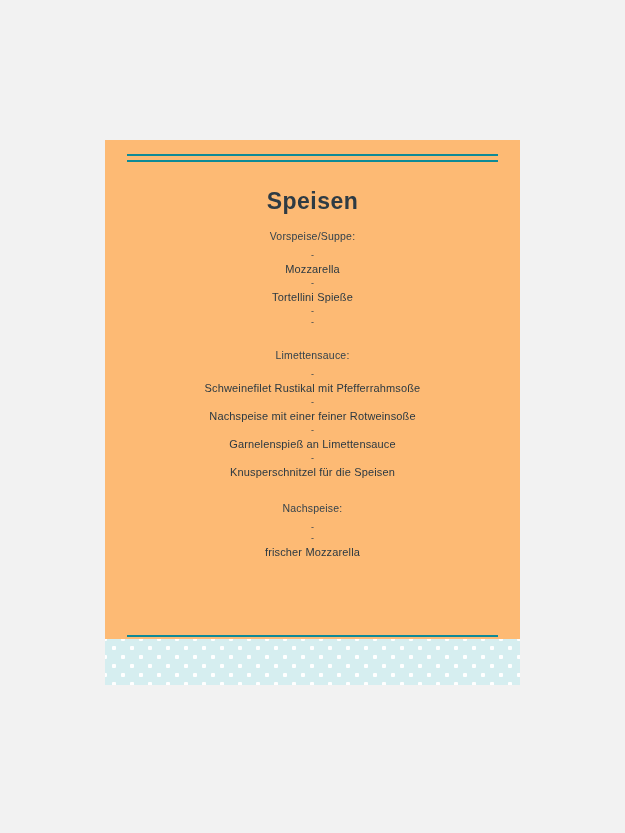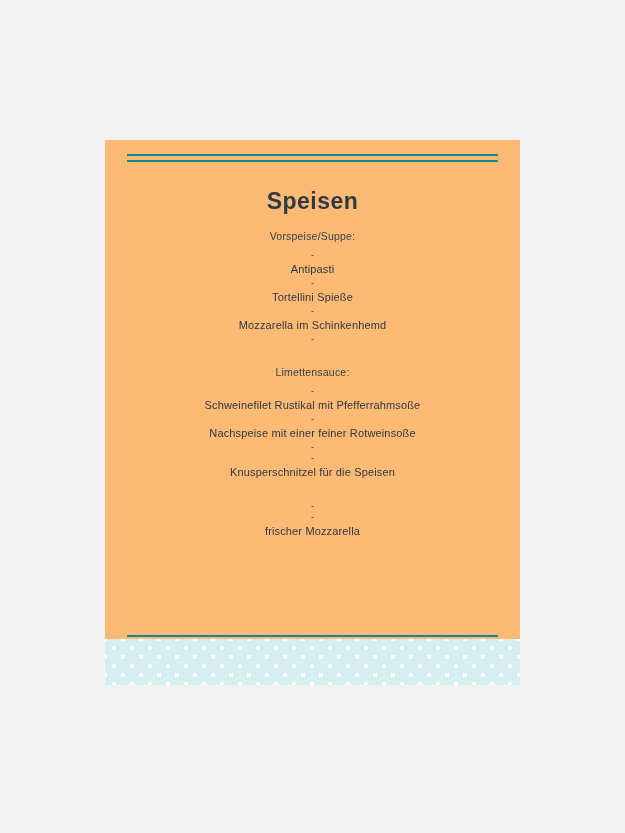--- a/index.html
+++ b/index.html
@@ -122,40 +122,41 @@
     <div class="rule rule-top-a"></div>
     <div class="rule rule-top-b"></div>
 
     <div class="menu-title">Speisen</div>
 
     <div class="sections">
 
       <div class="section">
         <div class="section-heading">Vorspeise/Suppe:</div>
         <div class="dot-sep">-</div>
-        <div class="item">Antipasti</div>
+        <div class="item">Mozzarella</div>
         <div class="dot-sep">-</div>
         <div class="item">Tortellini Spieße</div>
         <div class="dot-sep">-</div>
-        <div class="item">Mozzarella im Schinkenhemd</div>
         <div class="dot-sep">-</div>
       </div>
 
       <div class="section">
         <div class="section-heading">Limettensauce:</div>
         <div class="dot-sep">-</div>
         <div class="item">Schweinefilet Rustikal mit Pfefferrahmsoße</div>
         <div class="dot-sep">-</div>
         <div class="item">Nachspeise mit einer feiner Rotweinsoße</div>
         <div class="dot-sep">-</div>
+        <div class="item">Garnelenspieß an Limettensauce</div>
         <div class="dot-sep">-</div>
         <div class="item">Knusperschnitzel für die Speisen</div>
       </div>
 
       <div class="section">
+        <div class="section-heading">Nachspeise:</div>
         <div class="dot-sep">-</div>
         <div class="dot-sep">-</div>
         <div class="item">frischer Mozzarella</div>
       </div>
 
     </div>
 
     <div class="rule rule-bottom-a"></div>
 
     <div class="footer">

